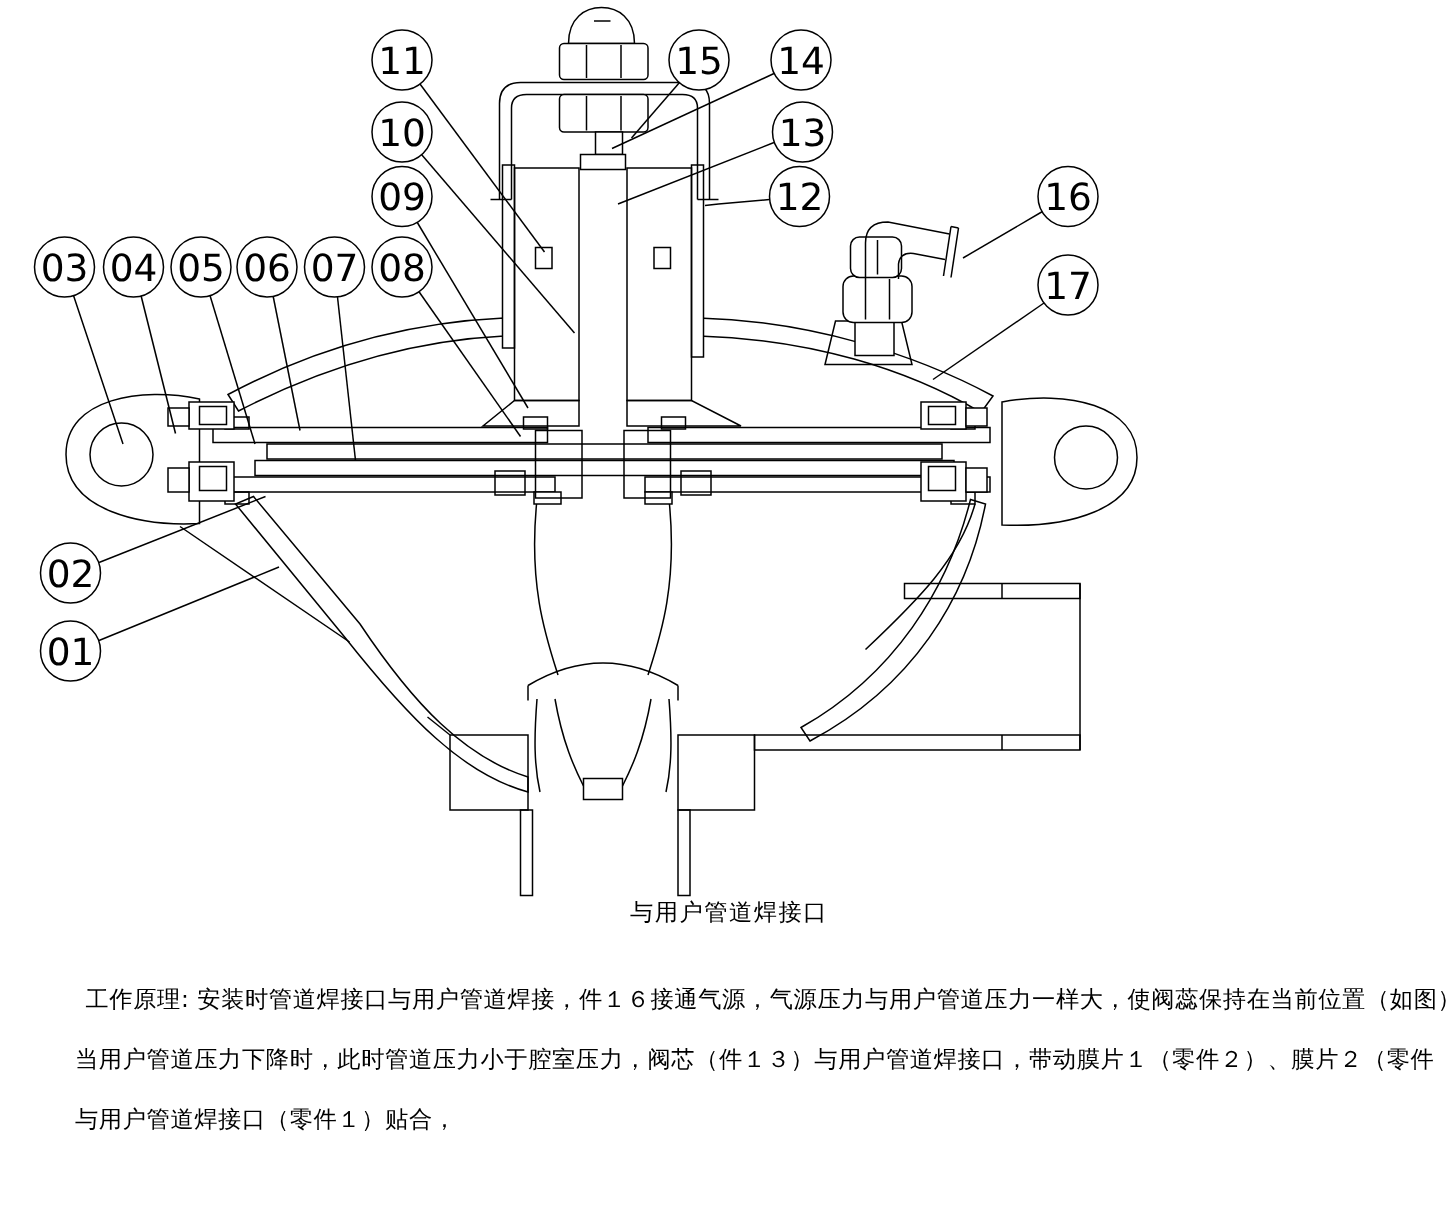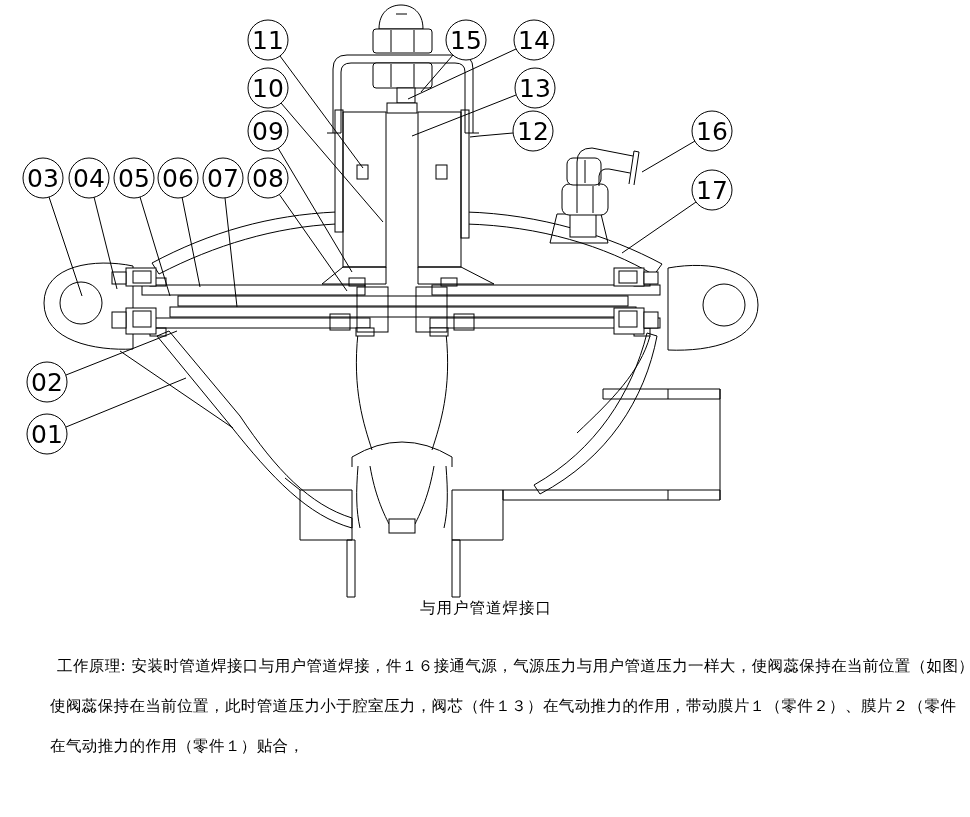--- a/index.html
+++ b/index.html
@@ -260,17 +260,17 @@
       <circle class="wh" cx="712" cy="190" r="20"></circle>
       <text class="callout-num" x="712" y="199" text-anchor="middle">17</text>
     </g>
   </g>
 
   <text class="weld-label" x="420" y="613">与用户管道焊接口</text>
 </svg>
 
 <div class="principle">
   <div class="pline indent">工作原理: 安装时管道焊接口与用户管道焊接，件１６接通气源，气源压力与用户管道压力一样大，使阀蕊保持在当前位置（如图），</div>
-  <div class="pline">使阀蕊保持在当前位置，此时管道压力小于腔室压力，阀芯（件１３）在气动推力的作用，带动膜片１（零件２）、膜片２（零件</div>
-  <div class="pline">在气动推力的作用（零件１）贴合，</div>
+  <div class="pline">当用户管道压力下降时，此时管道压力小于腔室压力，阀芯（件１３）与用户管道焊接口，带动膜片１（零件２）、膜片２（零件</div>
+  <div class="pline">与用户管道焊接口（零件１）贴合，</div>
 </div>
 
 </div>
 
 </body></html>

